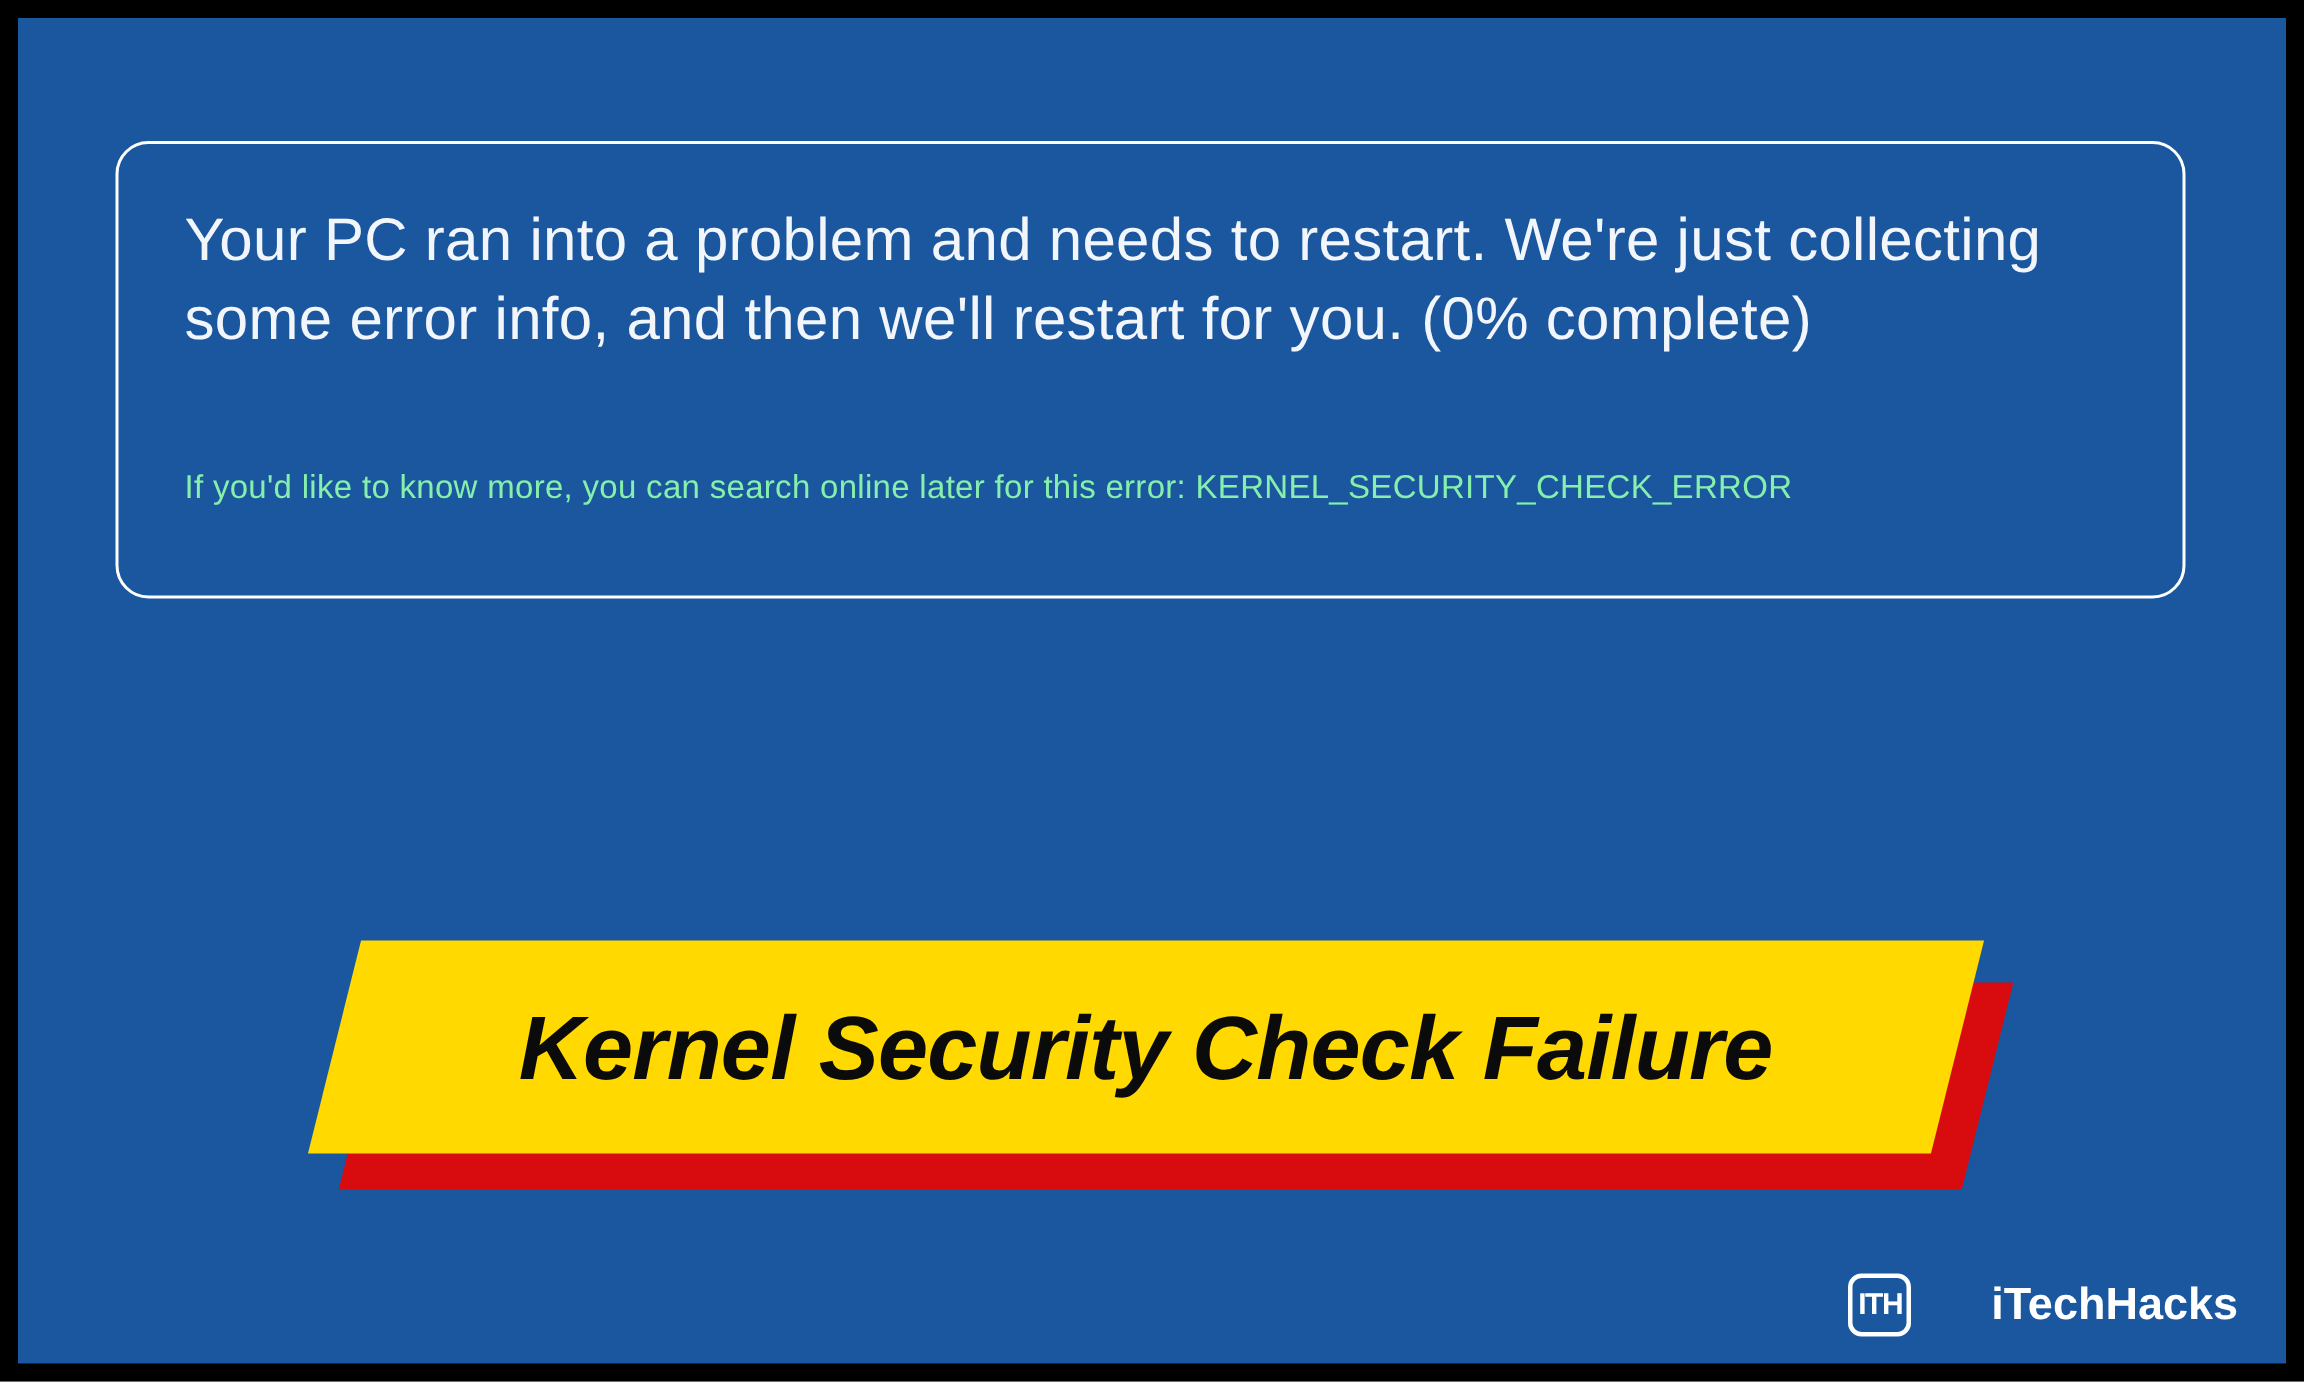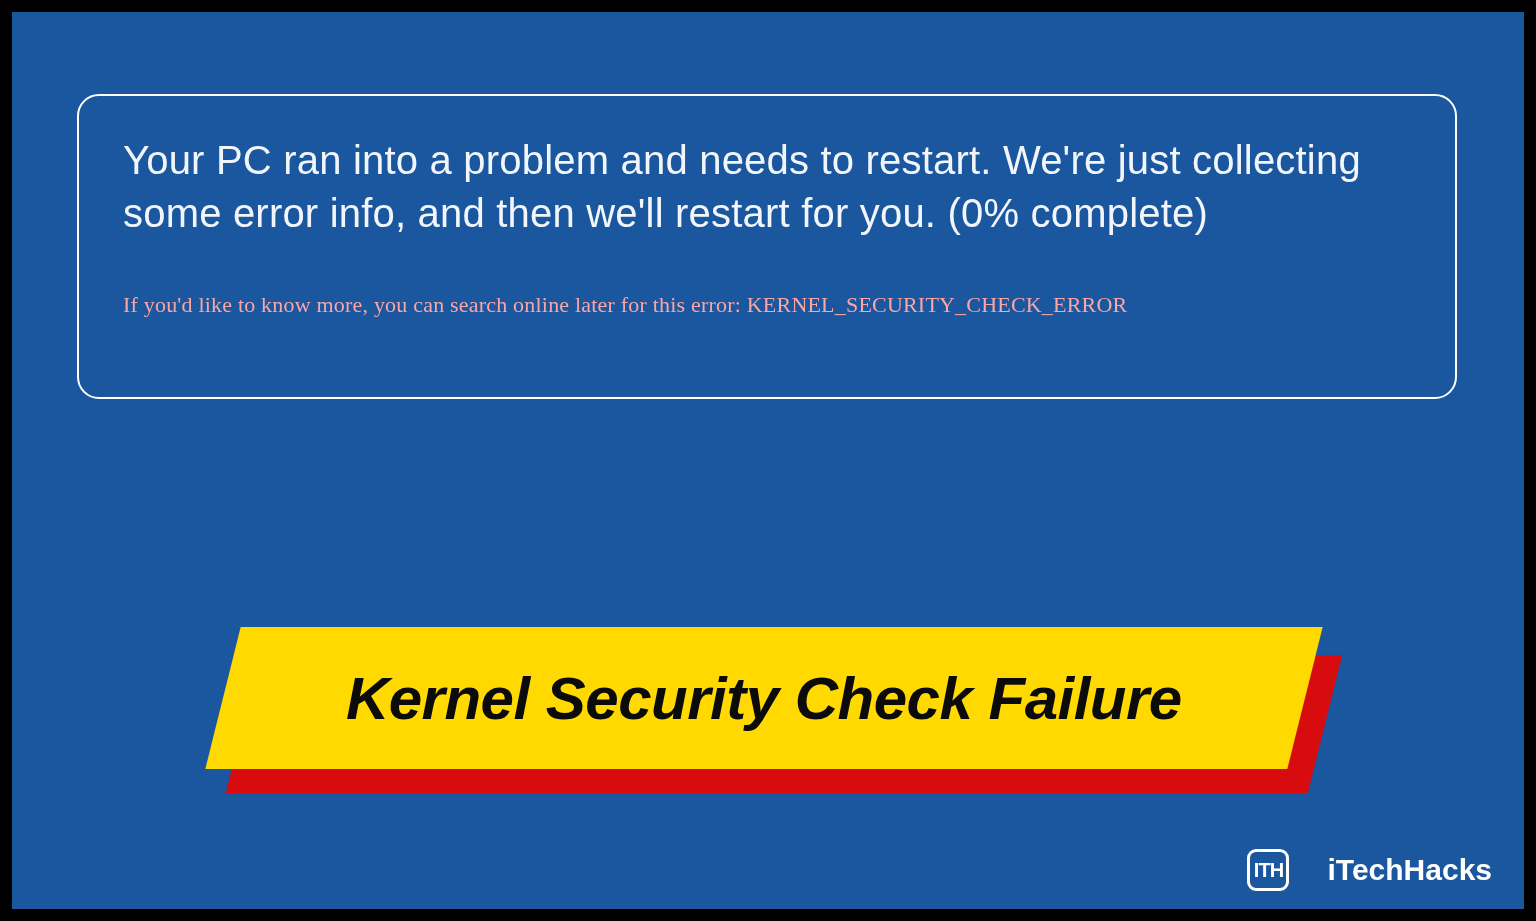--- a/index.html
+++ b/index.html
@@ -31,26 +31,25 @@
     color: #ffffff;
   }
   .bsod-main {
     font-size: 40px;
     font-weight: 400;
     line-height: 1.32;
     letter-spacing: 0.2px;
     color: #f2f6fb;
   }
   .bsod-sub {
-    margin-top: 52px;
+    margin-top: 72px;
     font-size: 22px;
     font-weight: 400;
-    color: #fca5a5;
+    color: #86efac;
     letter-spacing: 0.2px;
-    font-family: Liberation Serif, serif;
   }
   .banner-wrap {
     position: absolute;
     left: 50%;
     transform: translateX(-50%);
     top: 615px;
     width: 1110px;
     height: 160px;
   }
   .banner-shadow {
@@ -83,21 +82,21 @@
     color: #0b0b0b;
     white-space: nowrap;
     letter-spacing: -0.5px;
   }
   .watermark {
     position: absolute;
     right: 32px;
     bottom: 18px;
     display: flex;
     align-items: center;
-    gap: 8px;
+    gap: 23px;
     color: #ffffff;
     font-family: Arial, sans-serif;
   }
   .wm-logo {
     width: 42px;
     height: 42px;
     border: 3px solid #ffffff;
     border-radius: 9px;
     box-sizing: border-box;
     display: flex;

